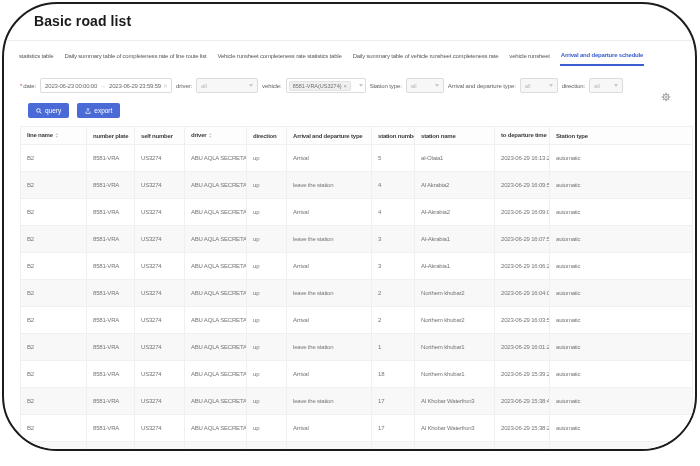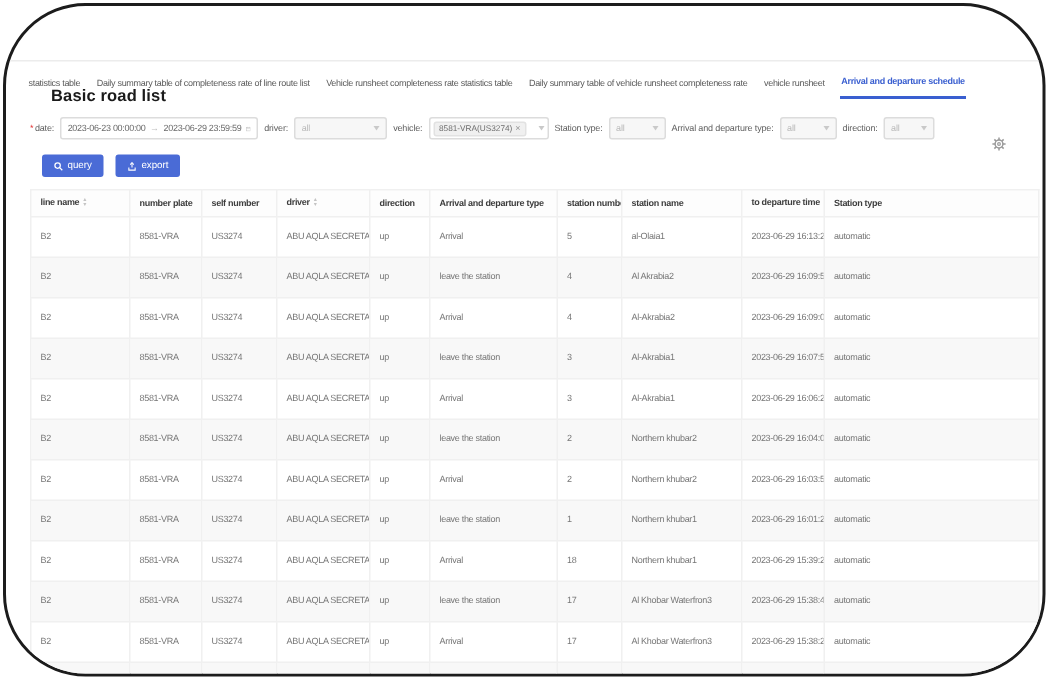--- a/index.html
+++ b/index.html
@@ -1,20 +1,20 @@
 <!DOCTYPE html>
 <html style="--accent: #4a6bd6; --tabblue: #3a5fd0; --required: #e02e2e;"><head>
 <meta charset="utf-8">
 <style>
   * { margin:0; padding:0; box-sizing:border-box; }
   html,body { width:700px; height:466px; background:#fff; font-family:"Liberation Sans", sans-serif; }
   .stage { position:relative; width:700px; height:466px; background:#fff; overflow:hidden; }
   .frame { position:absolute; left:2px; top:2px; width:695px; height:449px;
            border:2px solid #1c1c1c; border-radius:55px; background:#fff; overflow:hidden; }
-  .page-title { position:absolute; left:30px; top:9px; font-size:11px; font-weight:bold; color:#1a1a1a; letter-spacing:0.1px;margin-top:45px; }
+  .page-title { position:absolute; left:30px; top:9px; font-size:14px; font-weight:bold; color:#1a1a1a; letter-spacing:0.1px; }
   .hdr-line { position:absolute; left:0; top:36px; width:100%; border-top:1px solid #ececec; }
 
   
   .tabs { position:absolute; left:14px; top:42px; right:0; height:22px; display:flex; align-items:center; gap:9px; white-space:nowrap; }
   .tab { font-size:6px; letter-spacing:-0.2px; color:#5a5a5a; padding:4px 1px 6px 1px; cursor:pointer; }
   .tab.active { color:var(--tabblue); border-bottom:2px solid var(--tabblue); font-weight:bold; }
 
   
   .filters { position:absolute; left:16px; top:74px; right:30px; display:flex; align-items:center; gap:4px; white-space:nowrap; }
   .flabel { font-size:6px; color:#5f5f5f; letter-spacing:-0.1px; }

